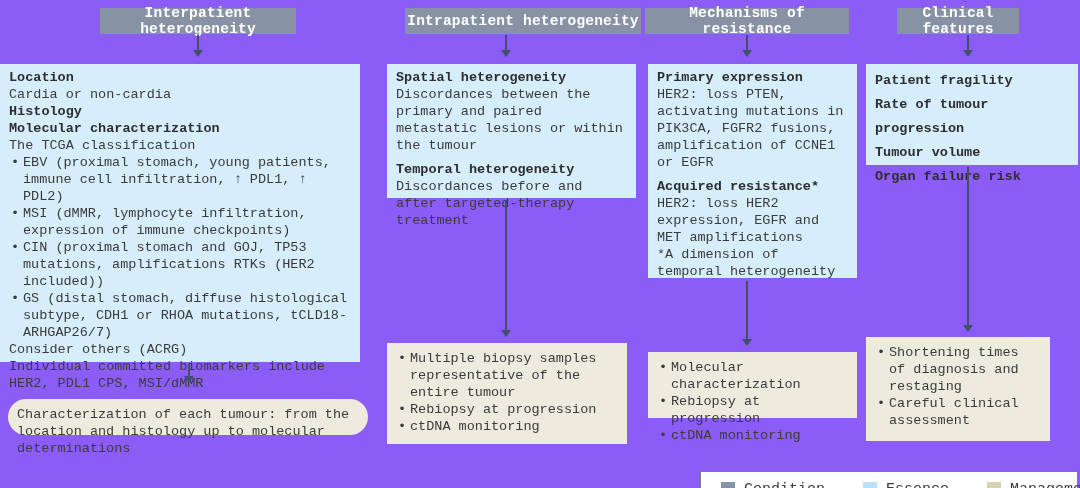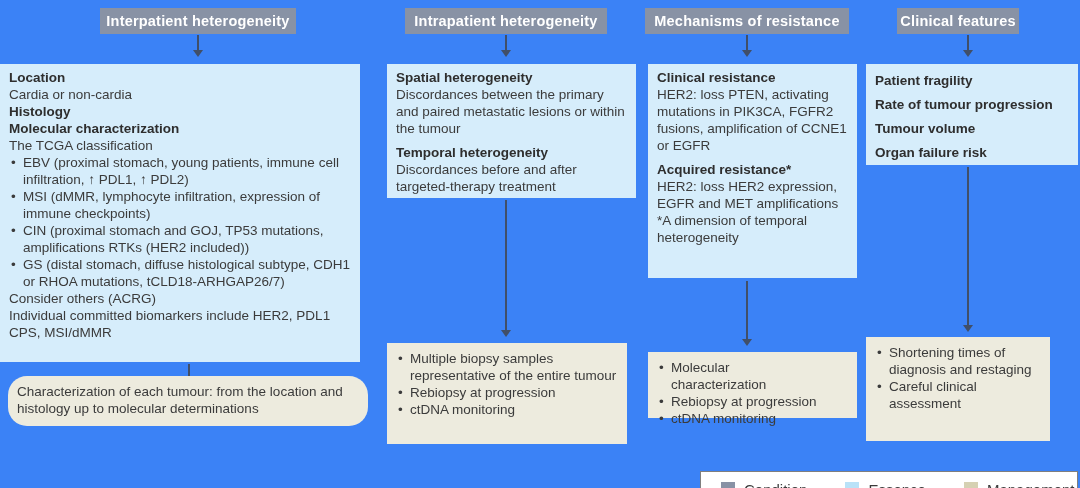--- a/index.html
+++ b/index.html
@@ -1,22 +1,22 @@
 <!DOCTYPE html>
 <html><head>
 <meta charset="utf-8">
 <style>
   * { box-sizing: border-box; margin: 0; padding: 0; }
   html, body { background: #ffffff; }
   .canvas {
     position: relative;
     width: 1080px;
     height: 488px;
-    background: #3b82f6;
-    font-family: Liberation Sans, sans-serif;
+    background: #8b5cf6;
+    font-family: Liberation Mono, monospace;
     color: #3b3b3b;
     overflow: hidden;
   }
   .abs { position: absolute; }
 
   
   .header-box {
     background: #8892a5;
     color: #ffffff;
     font-weight: bold;
@@ -97,25 +97,25 @@
       <div class="line bold">Molecular characterization</div>
       <div class="line">The TCGA classification</div>
       <div class="line bullet">EBV (proximal stomach, young patients, immune cell infiltration, ↑ PDL1, ↑ PDL2)</div>
       <div class="line bullet">MSI (dMMR, lymphocyte infiltration, expression of immune checkpoints)</div>
       <div class="line bullet">CIN (proximal stomach and GOJ, TP53 mutations, amplifications RTKs (HER2 included))</div>
       <div class="line bullet">GS (distal stomach, diffuse histological subtype, CDH1 or RHOA mutations, tCLD18-ARHGAP26/7)</div>
       <div class="line">Consider others (ACRG)</div>
       <div class="line">Individual committed biomarkers include HER2, PDL1 CPS, MSI/dMMR</div>
     </div>
   <div class="arrow" style="left:188px; top:364px; height:17px;"></div>
-  <div class="abs management-box" style="left:8px; top:376px; width:360px; height:50px;border-radius:19px;">
+  <div class="abs management-box" style="left:8px; top:399px; width:360px; height:36px;border-radius:19px;">
       <div class="line">Characterization of each tumour: from the location and histology up to molecular determinations</div>
     </div>
 
-  <div class="abs header-box" style="left:405px; top:8px; width:202px; height:26px;">
+  <div class="abs header-box" style="left:405px; top:8px; width:236px; height:26px;">
     <span>Intrapatient heterogeneity</span>
   </div>
   <div class="arrow" style="left:505px; top:35px; height:20px;"></div>
   <div class="abs essence-box grouped" style="left:387px; top:64px; width:249px; height:134px;">
       <div class="line bold">Spatial heterogeneity</div>
       <div class="line">Discordances between the primary and paired metastatic lesions or within the tumour</div>
       <div class="line bold">Temporal heterogeneity</div>
       <div class="line">Discordances before and after targeted-therapy treatment</div>
     </div>
   <div class="arrow" style="left:505px; top:200px; height:135px;"></div>
@@ -123,21 +123,21 @@
       <div class="line bullet">Multiple biopsy samples representative of the entire tumour</div>
       <div class="line bullet">Rebiopsy at progression</div>
       <div class="line bullet">ctDNA monitoring</div>
     </div>
 
   <div class="abs header-box" style="left:645px; top:8px; width:204px; height:26px;">
     <span>Mechanisms of resistance</span>
   </div>
   <div class="arrow" style="left:746px; top:35px; height:20px;"></div>
   <div class="abs essence-box grouped" style="left:648px; top:64px; width:209px; height:214px;">
-      <div class="line bold">Clinical resistance</div>
+      <div class="line bold">Primary expression</div>
       <div class="line">HER2: loss PTEN, activating mutations in PIK3CA, FGFR2 fusions, amplification of CCNE1 or EGFR</div>
       <div class="line bold">Acquired resistance*</div>
       <div class="line">HER2: loss HER2 expression, EGFR and MET amplifications
 *A dimension of temporal heterogeneity</div>
     </div>
   <div class="arrow" style="left:746px; top:281px; height:63px;"></div>
   <div class="abs management-box" style="left:648px; top:352px; width:209px; height:66px;">
       <div class="line bullet">Molecular
 characterization</div>
       <div class="line bullet">Rebiopsy at progression</div>

